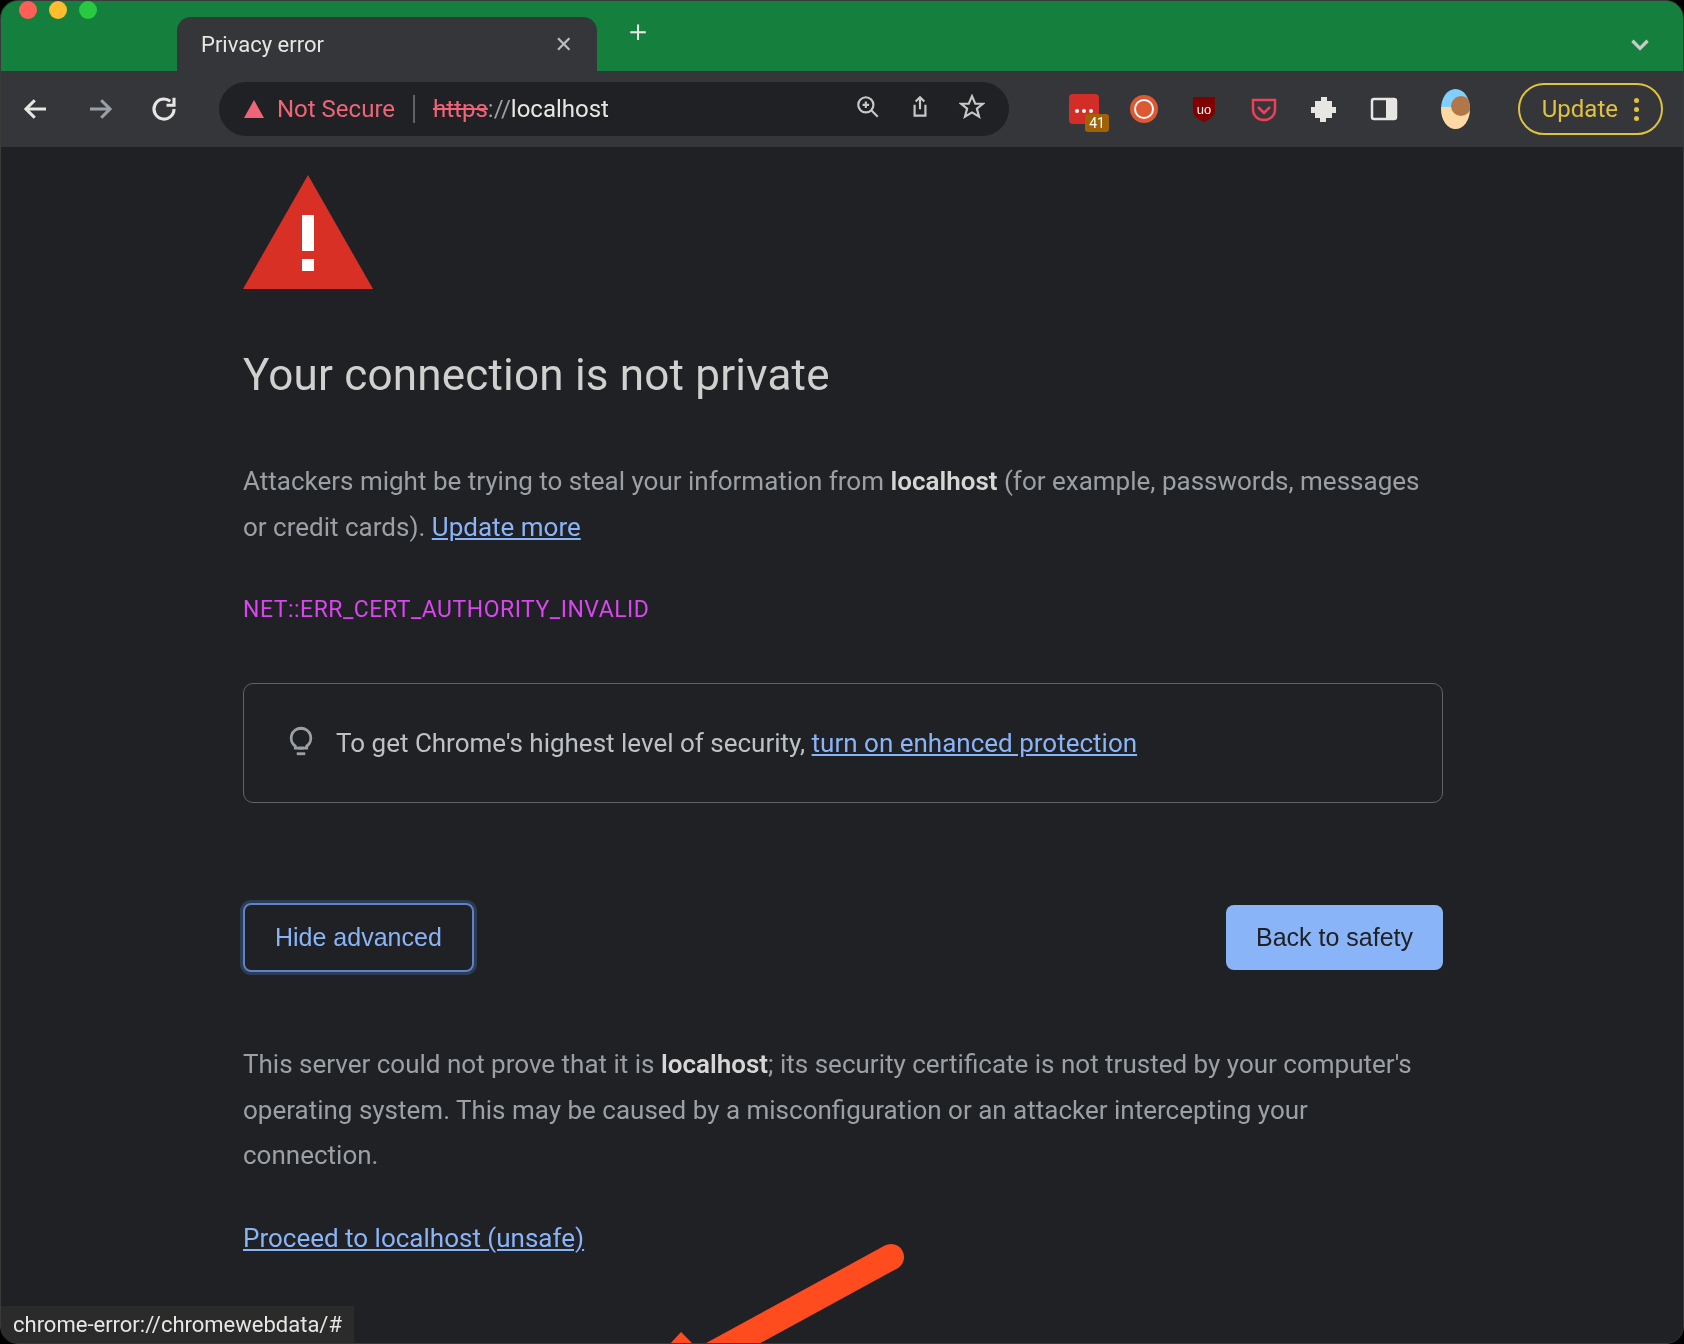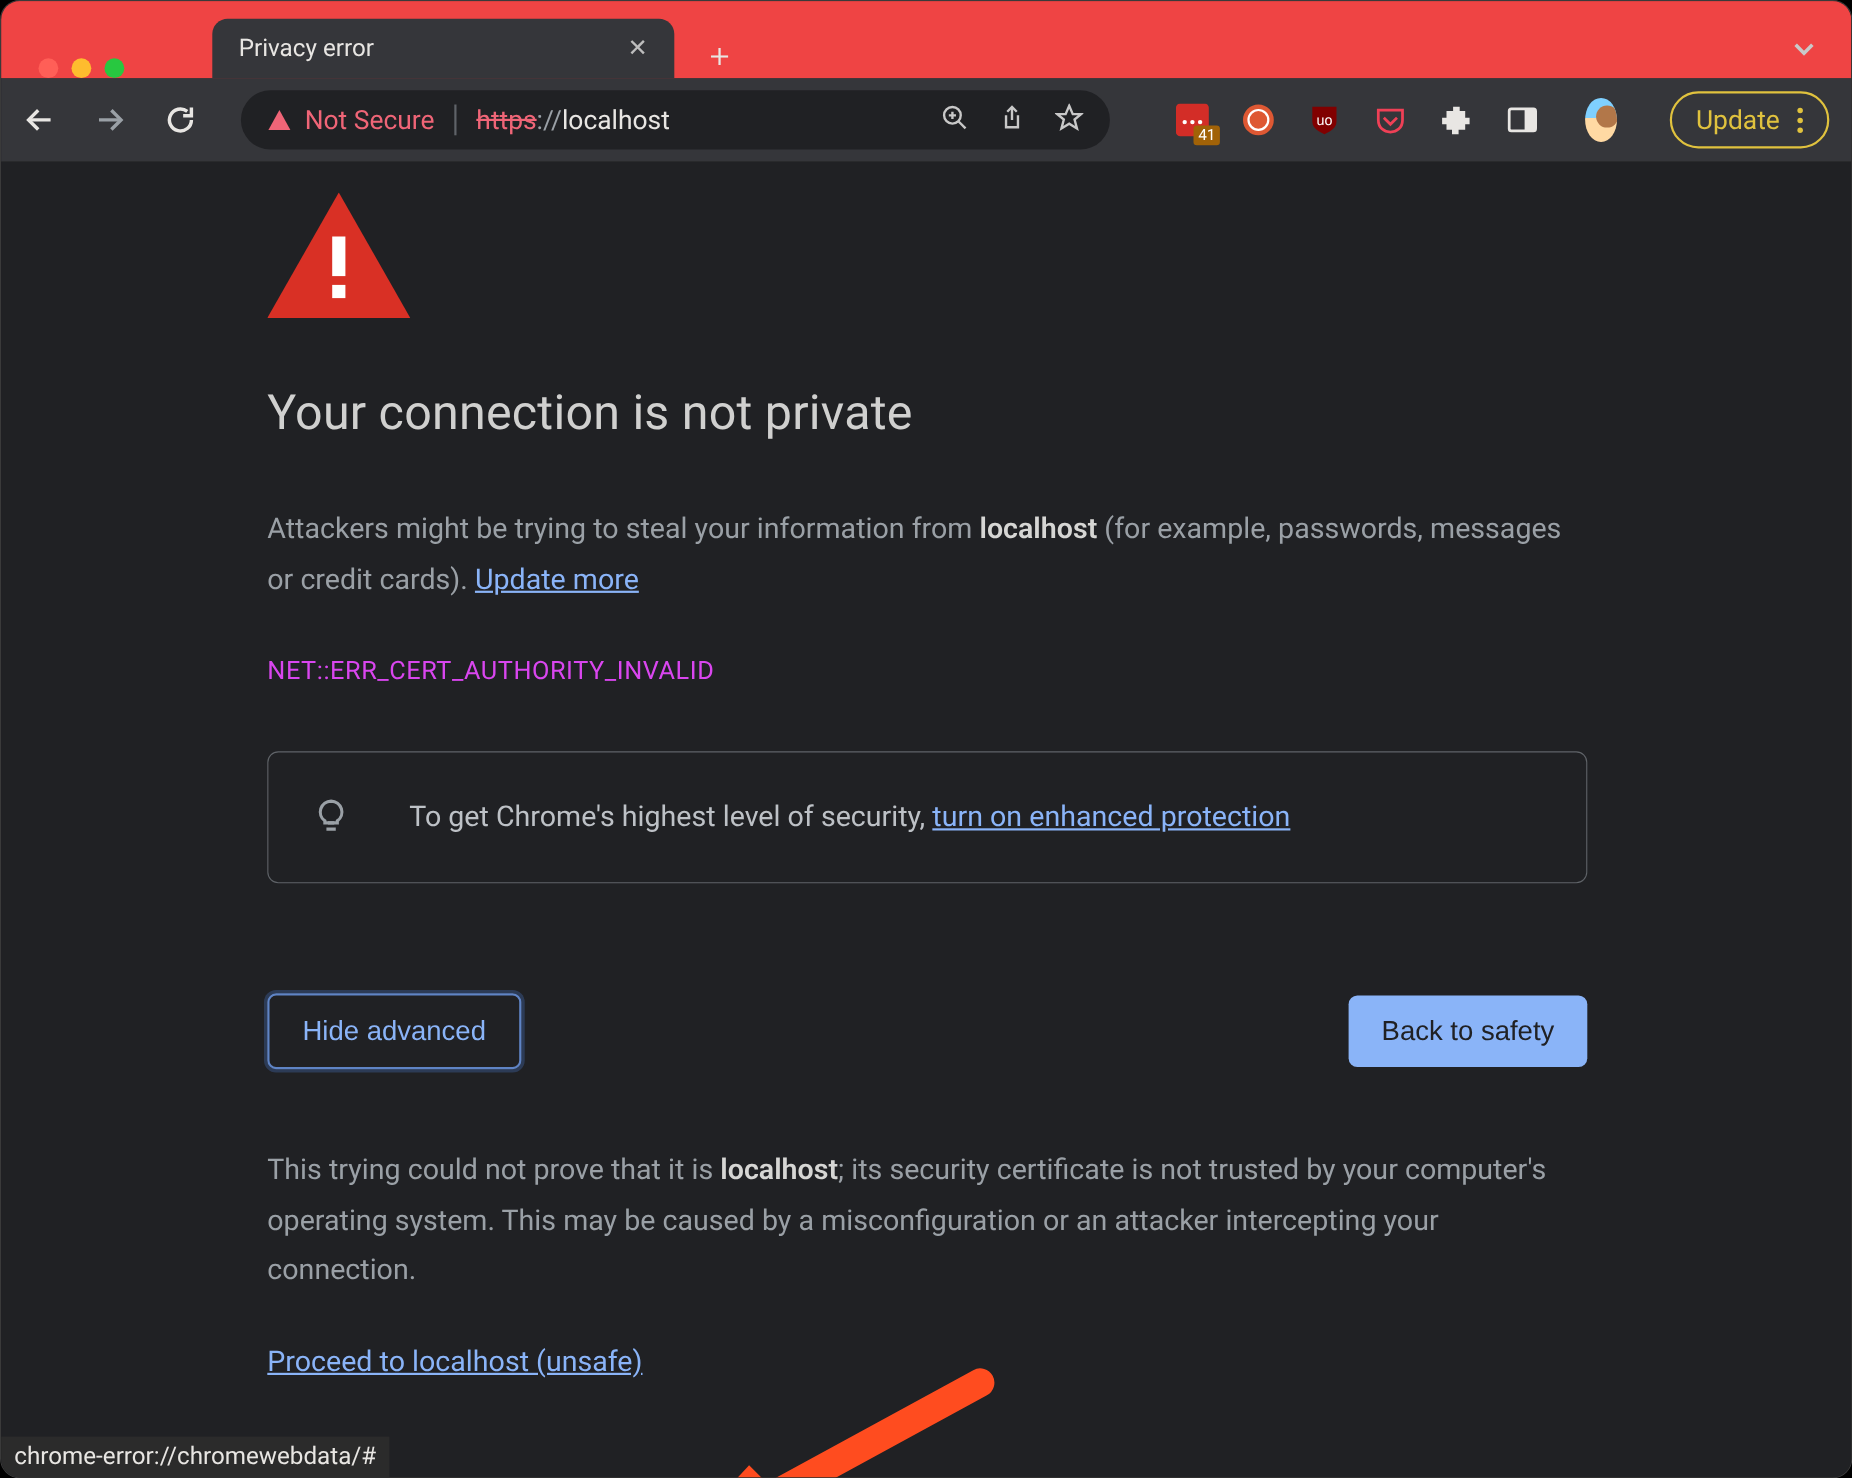--- a/index.html
+++ b/index.html
@@ -2,21 +2,21 @@
 <html><head>
 <meta charset="utf-8">
 <style>
   * { box-sizing: border-box; margin: 0; padding: 0; }
   html, body { width: 1684px; height: 1344px; background: #000; }
   body { font-family: -apple-system, "Segoe UI", Roboto, Arial, sans-serif; overflow: hidden; position: relative; color: #e8e6e3; }
 
   .window { position:absolute; inset:0; background:#202124; border-radius:18px; overflow:hidden; border:1px solid #3a3a3a; }
 
   
-  .tabstrip { height:70px; background:#ef4444; display:flex; align-items:flex-end; padding-left:34px; position:relative; }
+  .tabstrip { height:70px; background:#15803d; display:flex; align-items:flex-start; padding-left:18px; position:relative; }
   .traffic { display:flex; gap:12px; align-items:center; margin-right:80px; }
   .dot { width:18px; height:18px; border-radius:50%; }
   .dot.red{background:#ff5f57;} .dot.yellow{background:#febc2e;} .dot.green{background:#28c840;}
 
   .tab { display:flex; align-items:center; gap:16px; background:#35363a; height:54px; border-radius:14px 14px 0 0; padding:0 24px; min-width:420px; margin-top:16px; }
   .tab-title { color:#e8e6e3; font-size:22px; }
   .tab-close { color:#bdbdbd; font-size:22px; margin-left:auto; }
 
   .new-tab { color:#e8e6e3; font-size:30px; margin-left:26px; margin-top:10px; }
 
@@ -60,21 +60,21 @@
   .big-tri svg { width:130px; height:114px; display:block; }
 
   h1 { font-size:44px; font-weight:400; color:#d0d0cf; margin-bottom:58px; letter-spacing:0.2px; }
 
   .para { font-size:26px; line-height:1.75; color:#9aa0a6; margin-bottom:46px; }
   .para b { color:#d6d6d4; font-weight:600; }
   .link { color:#8ab4f8; text-decoration:underline; }
 
   .err-code { font-size:23px; color:#d946ef; letter-spacing:0.5px; margin-bottom:60px; }
 
-  .promo { border:1px solid #5f6368; border-radius:10px; padding:40px 40px; display:flex; align-items:center; gap:54px; margin-bottom:100px; }
+  .promo { border:1px solid #5f6368; border-radius:10px; padding:40px 40px; display:flex; align-items:center; gap:18px; margin-bottom:100px; }
   .bulb svg{ width:34px; height:34px; stroke:#9aa0a6; stroke-width:2; fill:none; }
   .promo-text { font-size:26px; color:#bdc1c6; }
 
   .btn-row { display:flex; align-items:center; justify-content:space-between; margin-bottom:70px;gap:32px; }
   .btn { font-size:25px; border-radius:8px; padding:18px 30px; cursor:pointer; }
   .btn.secondary { border:2px solid #5f84c5; color:#8ab4f8; background:transparent; box-shadow:0 0 0 3px rgba(70,110,180,.35); }
   .btn.primary { background:#8ab4f8; color:#202124; border:none; font-weight:500; }
 
   .adv-para { font-size:26px; line-height:1.75; color:#9aa0a6; margin-bottom:44px; }
   .adv-para b { color:#d6d6d4; font-weight:600; }
@@ -243,21 +243,21 @@
           <span>To get Chrome's highest level of security, </span><a class="link">turn on enhanced protection</a>
         </span>
       </div>
 
       <div class="btn-row">
         <button class="btn secondary">Hide advanced</button>
         <button class="btn primary">Back to safety</button>
       </div>
 
       <p class="adv-para">
-        <span>This trying could not prove that it is </span><b>localhost</b><span>; its security certificate is not trusted by your computer's operating system. This may be caused by a misconfiguration or an attacker intercepting your connection.</span>
+        <span>This server could not prove that it is </span><b>localhost</b><span>; its security certificate is not trusted by your computer's operating system. This may be caused by a misconfiguration or an attacker intercepting your connection.</span>
       </p>
 
       <p class="proceed">
         <a class="link">Proceed to localhost (unsafe)</a>
       </p>
 
     </div>
 
     <div class="arrow-annot">
       <svg viewBox="0 0 300 170">

